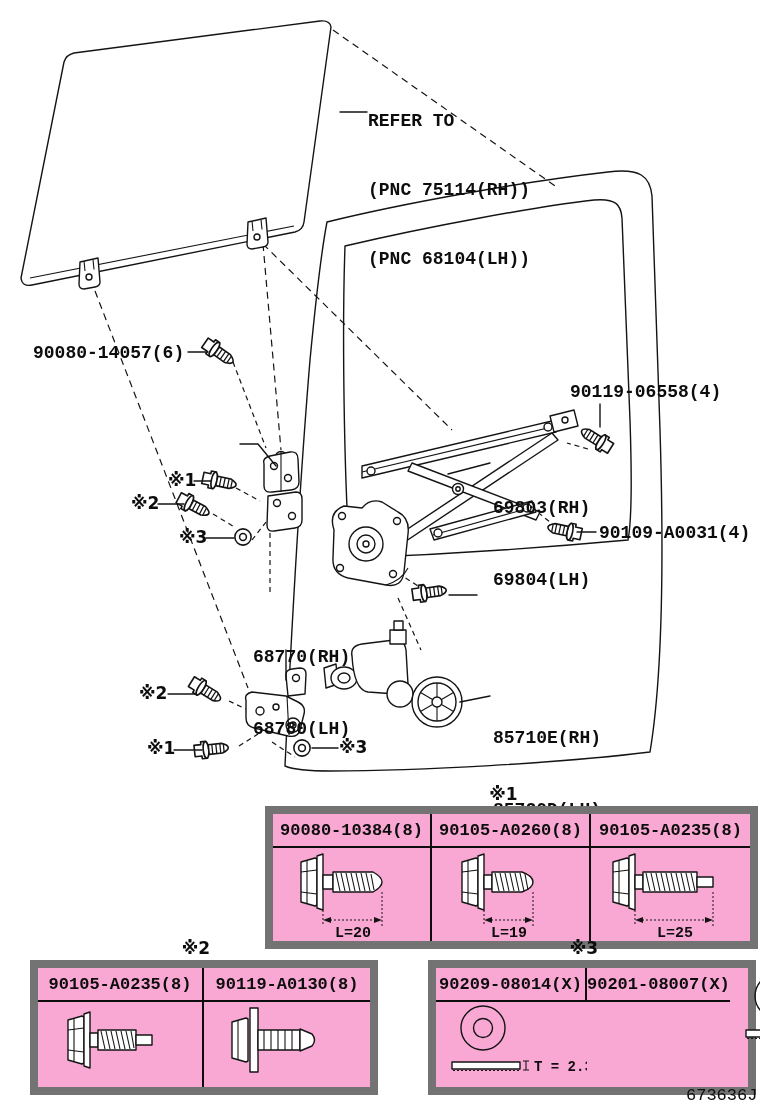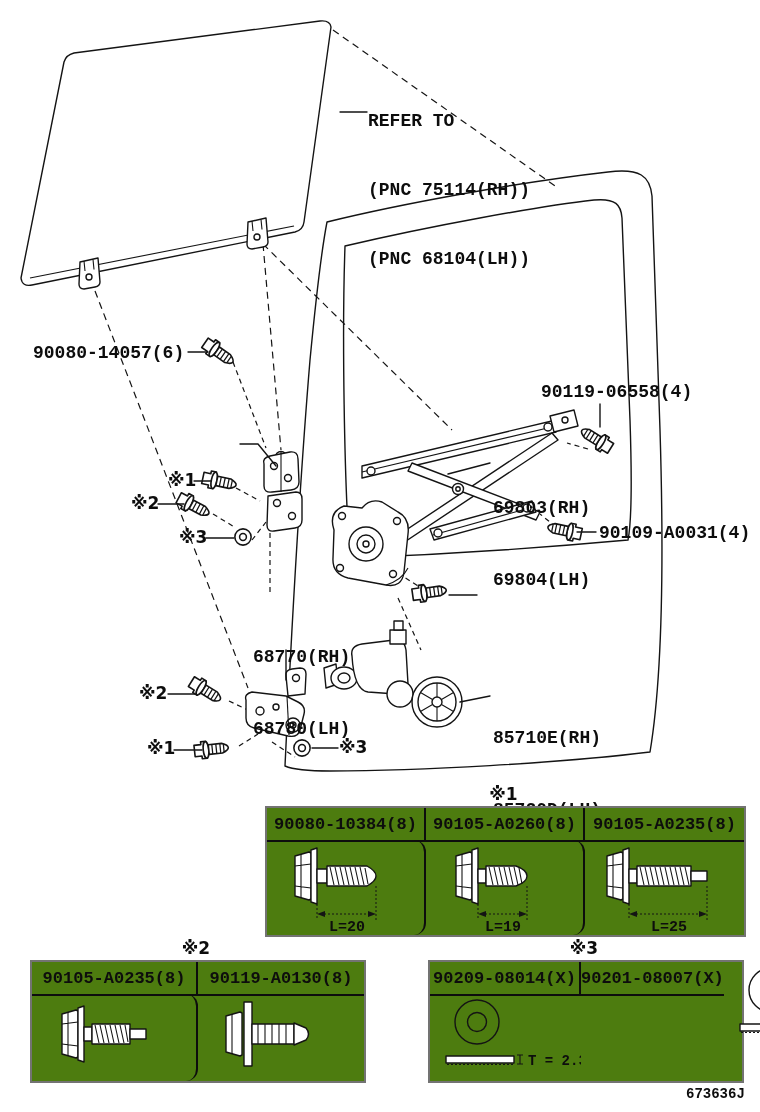--- a/index.html
+++ b/index.html
@@ -4,29 +4,29 @@
 <style>
   html,body{margin:0;padding:0;background:#fff;}
   #page{position:relative;width:760px;height:1112px;background:#ffffff;overflow:hidden;
         font-family:"Liberation Mono","DejaVu Sans Mono",monospace;color:#0d0d0d;}
   #art{position:absolute;left:0;top:0;z-index:0;}
   .lbl{position:absolute;z-index:2;font-weight:bold;font-size:18px;line-height:24px;white-space:pre;color:#0d0d0d;}
   .lbl span{display:block;}
   .note{line-height:23px;}
   .ref{position:absolute;z-index:2;font-family:"DejaVu Sans",sans-serif;font-weight:bold;font-size:17px;color:#0d0d0d;white-space:pre;}
   .tcap{position:absolute;z-index:2;text-align:center;font-family:"DejaVu Sans",sans-serif;font-weight:bold;font-size:17px;}
-  .ptable{position:absolute;z-index:2;background:#4d7c0f;border:2px solid #737373;display:grid;}
+  .ptable{position:absolute;z-index:2;background:#f9a8d4;border:8px solid #737373;display:grid;}
   .pth{border-right:2px solid #0d0d0d;border-bottom:2px solid #0d0d0d;display:flex;align-items:center;justify-content:center;
        font-weight:bold;font-size:17px;white-space:pre;height:32px;}
   .pth.last,.ptd.last{border-right:none;}
-  .ptd{border-right:2px solid #0d0d0d;position:relative;border-radius:12px;}
+  .ptd{border-right:2px solid #0d0d0d;position:relative;}
   .ptd svg{display:block;}
   .dimtxt{font:bold 15px "Liberation Mono","DejaVu Sans Mono",monospace;fill:#0d0d0d;}
   .dimtxt2{font:bold 14px "Liberation Mono","DejaVu Sans Mono",monospace;fill:#0d0d0d;}
-  .code{position:absolute;z-index:2;font-size:14px;font-weight:bold;}
+  .code{position:absolute;z-index:2;font-size:17px;font-weight:normal;}
   svg .ln{stroke:#141414;stroke-width:1.4;fill:none;stroke-linecap:round;stroke-linejoin:round;}
   svg .lnf{stroke:#141414;stroke-width:1.4;fill:#ffffff;stroke-linejoin:round;}
   svg .thin{stroke:#141414;stroke-width:1.1;fill:none;}
   svg .dash{stroke:#141414;stroke-width:1.2;fill:none;stroke-dasharray:7 5;}
   svg .dash2{stroke:#141414;stroke-width:1.2;fill:none;stroke-dasharray:5 4;}
   svg .dot{stroke:#141414;stroke-width:1;fill:none;stroke-dasharray:2 2;}
   svg .arr{fill:#141414;stroke:none;}
 </style>
 </head>
 <body>
@@ -188,21 +188,21 @@
     <span>(PNC 68104(LH))</span>
   </div>
 
   <div class="lbl" style="left:33px;top:341px;">90080-14057(6)</div>
 
 
   <div class="ref" style="left:168px;top:470px;">※1</div>
   <div class="ref" style="left:131px;top:493px;">※2</div>
   <div class="ref" style="left:179px;top:527px;">※3</div>
 
-  <div class="lbl" style="left:541px;top:380px;">90119-06558(4)</div>
+  <div class="lbl" style="left:570px;top:380px;">90119-06558(4)</div>
 
   <div class="lbl" style="left:493px;top:448px;">
     <span>69803(RH)</span>
     <span>69804(LH)</span>
   </div>
 
   <div class="lbl" style="left:599px;top:521px;">90109-A0031(4)</div>
 
   <div class="lbl" style="left:253px;top:597px;text-align:center;">
     <span>68770(RH)</span>

